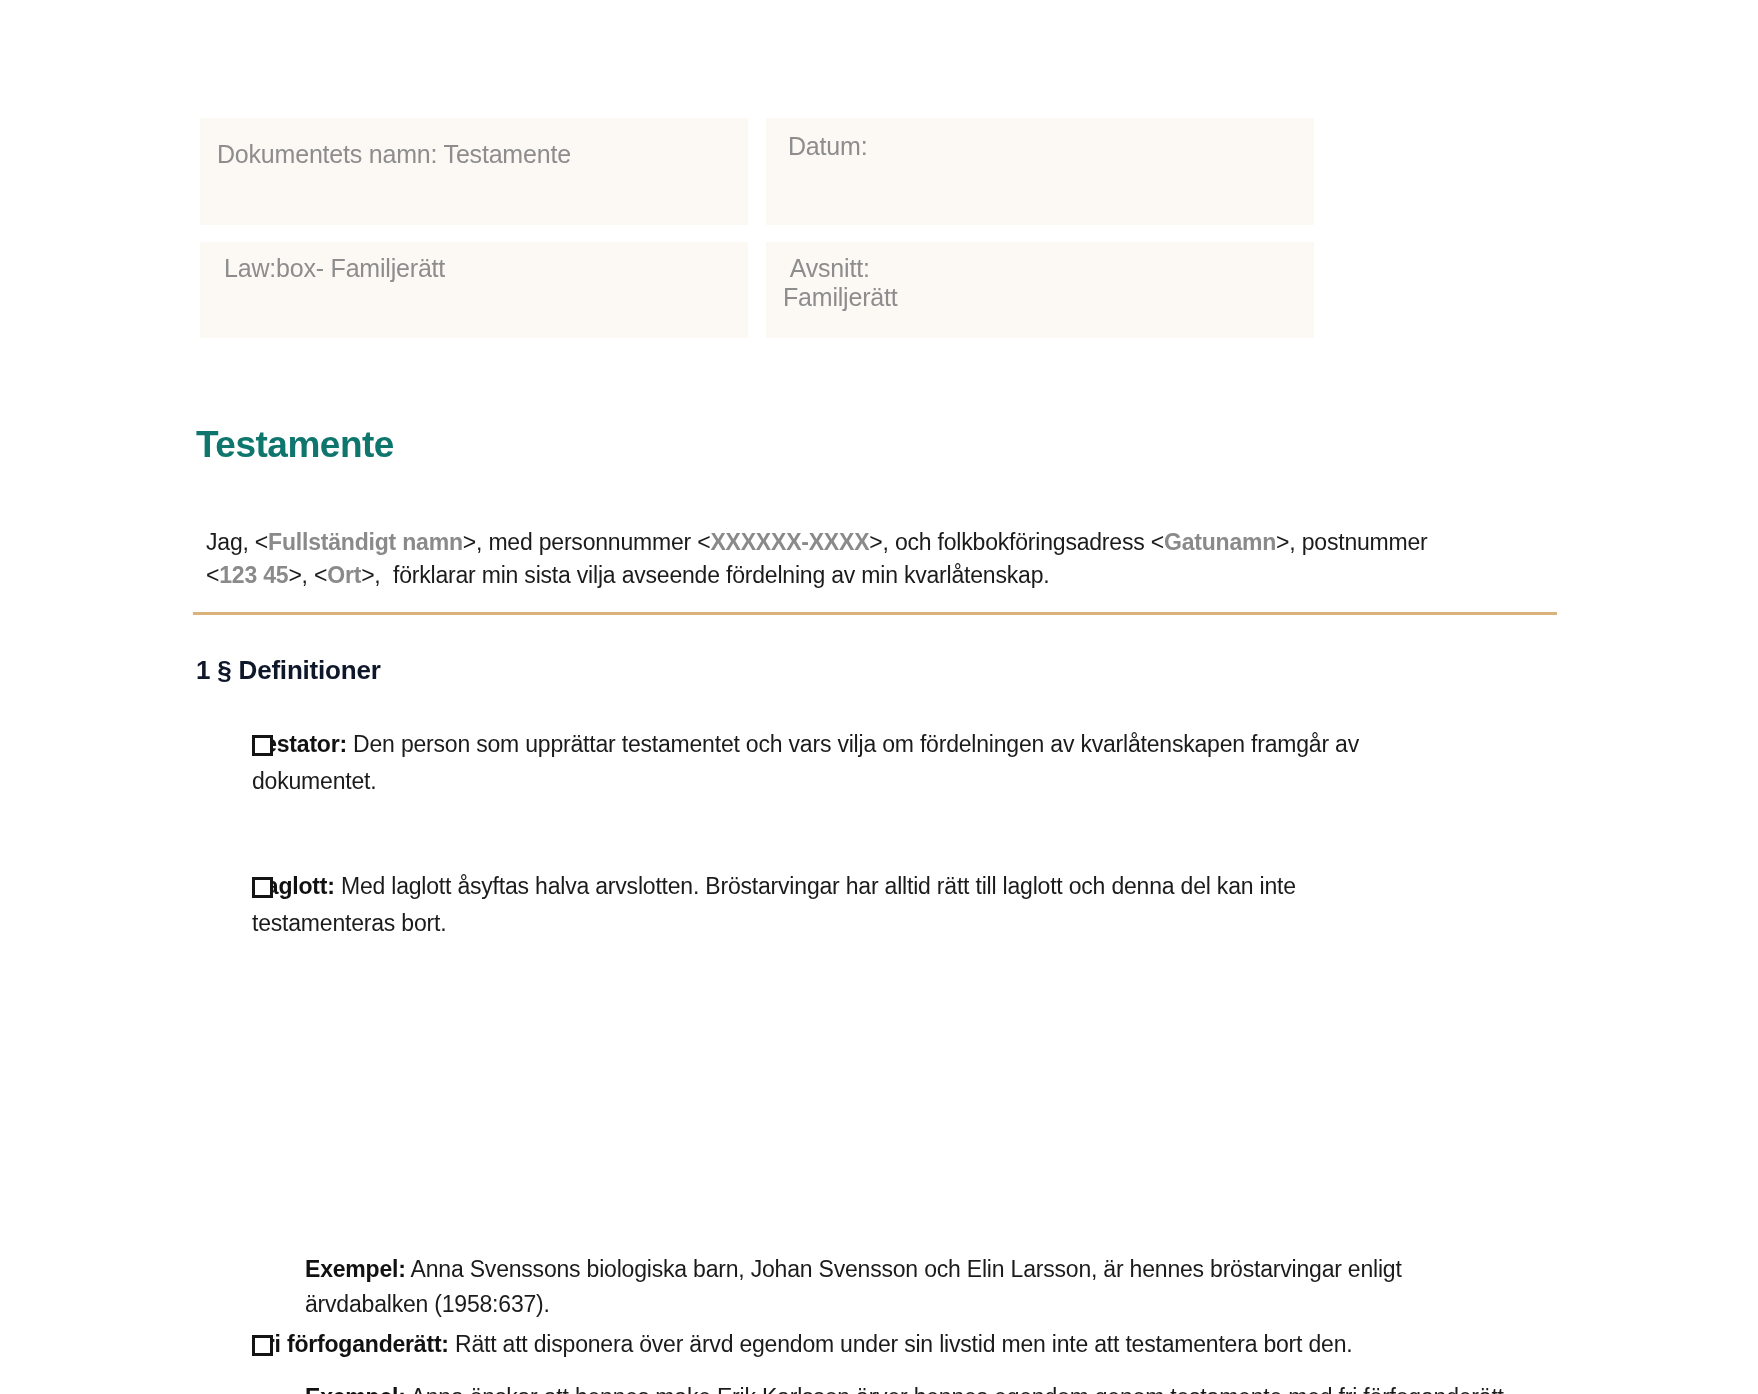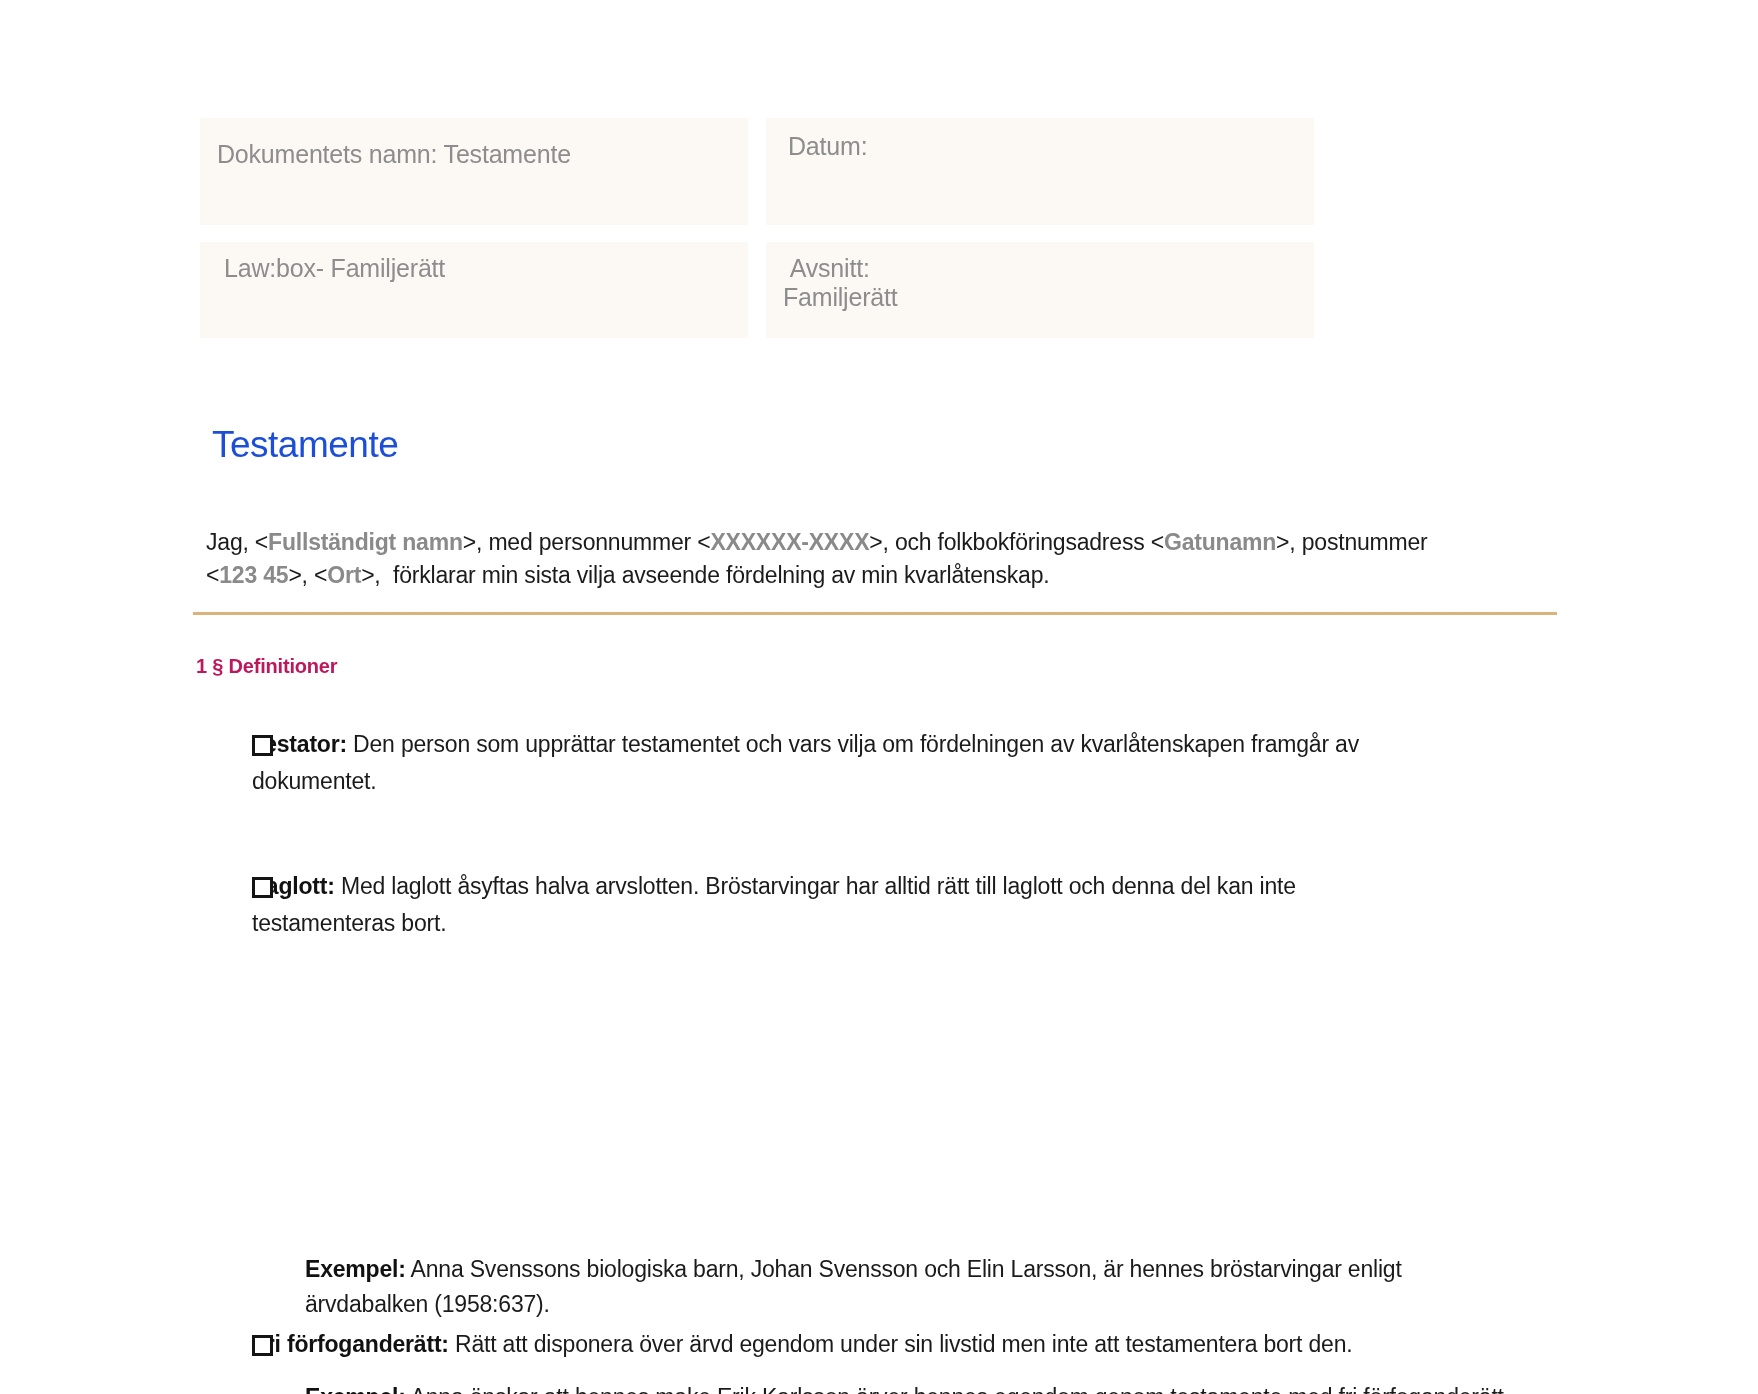--- a/index.html
+++ b/index.html
@@ -27,38 +27,38 @@
     font-size:25px;
     line-height:29px;
   }
   .meta-box .bind-text{white-space:pre-wrap;}
   .meta-box.p-doc{padding:22px 17px 0 17px;}
   .meta-box.p-datum{padding:14px 17px 0 22px;}
   .meta-box.p-avsnitt{padding:12px 17px 0 17px;}
   .meta-box.p-lawbox{padding:12px 17px 0 24px;}
   
   .doc-title{
-    position:absolute;left:212px;top:424px;
-    font-size:37px;font-weight:400;color:#1d4ed8;
+    position:absolute;left:196px;top:424px;
+    font-size:37px;font-weight:700;color:#0f766e;
     letter-spacing:-0.5px;
   }
   .intro{
     position:absolute;left:206px;top:503px;width:1361px;
     font-size:23px;line-height:33px;
   }
   .intro .seg{white-space:pre-wrap;}
   .intro .ph{color:#8a8a8a;font-weight:700;}
   
   .divider{
     position:absolute;left:193px;top:612px;
     width:1364px;height:3px;background:#d9b27c;
   }
   .sec-heading{
     position:absolute;left:196px;top:655px;
-    font-size:20px;font-weight:700;color:#be185d;
+    font-size:26px;font-weight:700;color:#0f172a;
   }
   
   .def-item{
     position:absolute;left:252px;width:1290px;
     font-size:23px;line-height:37px;
   }
   .def-item .cb{
     position:absolute;left:0;top:9px;
     width:15px;height:15px;
     border:3px solid #141414;

